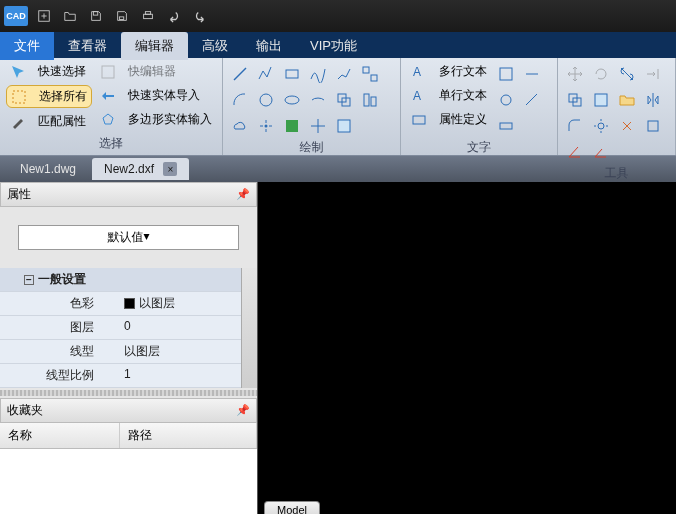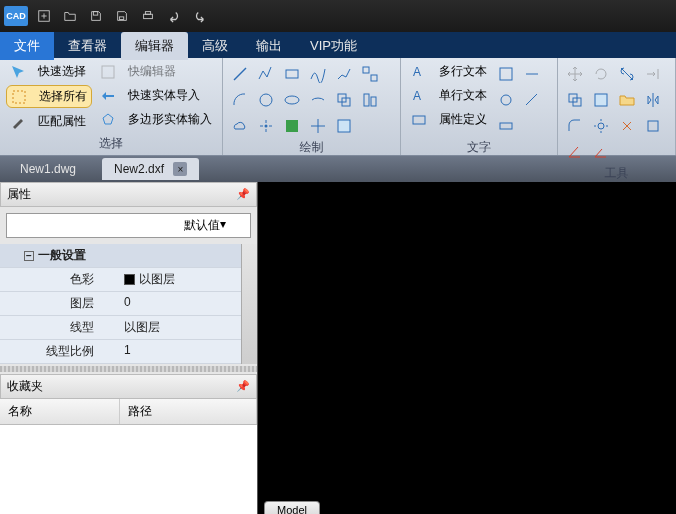--- a/index.html
+++ b/index.html
@@ -16,29 +16,29 @@
 .rgroup{display:flex;flex-direction:column;padding:3px 6px;border-right:1px solid #a2acb9}
 .rgroup-body{flex:1;display:flex;gap:4px}
 .rgroup-label{text-align:center;color:#3a4256;font-size:12px;padding-top:2px}
 .vbtns{display:flex;flex-direction:column;gap:3px}
 .vbtn{display:flex;align-items:center;gap:12px;padding:2px 4px;cursor:pointer}
 .vbtn.hl{background:#fde8a8;border:1px solid #d4a838;border-radius:6px}
 .ico16{width:16px;height:16px;flex-shrink:0}
 .igrid{display:flex;flex-wrap:wrap;gap:4px;align-content:flex-start;padding-top:2px}
 .ib{width:22px;height:22px;display:flex;align-items:center;justify-content:center;cursor:pointer}
 .ib svg{width:18px;height:18px}
-.filetabs{height:26px;background:linear-gradient(#6d7788,#4e5663);display:flex;align-items:center;padding:0 8px;gap:14px}
+.filetabs{height:26px;background:linear-gradient(#6d7788,#4e5663);display:flex;align-items:center;padding:0 8px;gap:4px}
 .filetab{padding:4px 12px;color:#e4e4e4;cursor:pointer;border-radius:3px 3px 0 0}
 .filetab.active{background:#d8dde6;color:#1a1a1a}
 .ft-close{margin-left:6px;width:14px;height:14px;background:#8a93a5;display:inline-flex;align-items:center;justify-content:center;font-size:10px;border-radius:2px}
 .workarea{display:flex;height:336px}
 .leftpanel{width:258px;background:#e6e6e6;display:flex;flex-direction:column;border-right:1px solid #555}
 .panel-hdr{background:linear-gradient(#f3f3f3,#dcdcdc);border:1px solid #bbb;padding:3px 6px;display:flex;align-items:center;justify-content:space-between;font-size:12px}
 .pin{font-size:11px}
-.drop{background:#fff;border:1px solid #999;padding:3px 24px;display:flex;justify-content:flex-end;margin:6px}
+.drop{background:#fff;border:1px solid #999;padding:3px 24px;display:flex;justify-content:center;margin:18px}
 .propgrid{background:#e7edf5}
 .prow{display:flex;border-bottom:1px solid #cfd6e0}
 .prow .k{width:118px;padding:3px 24px;text-align:right;color:#222}
 .prow .v{flex:1;padding:3px 6px;color:#222}
 .prow.hdr{background:#d4dce8;font-weight:bold}
 .prow.hdr .k{text-align:left}
 .toggle{display:inline-block;width:10px;height:10px;border:1px solid #666;text-align:center;line-height:8px;font-size:10px;margin-right:4px}
 .swatch{display:inline-block;width:11px;height:11px;background:#000;border:1px solid #555;vertical-align:middle;margin-right:4px}
 .spacer-grip{height:6px;background:repeating-linear-gradient(90deg,#b8b8b8,#b8b8b8 2px,#d6d6d6 2px,#d6d6d6 4px);margin:2px 0}
 .favtbl{background:#fff;flex:1}

